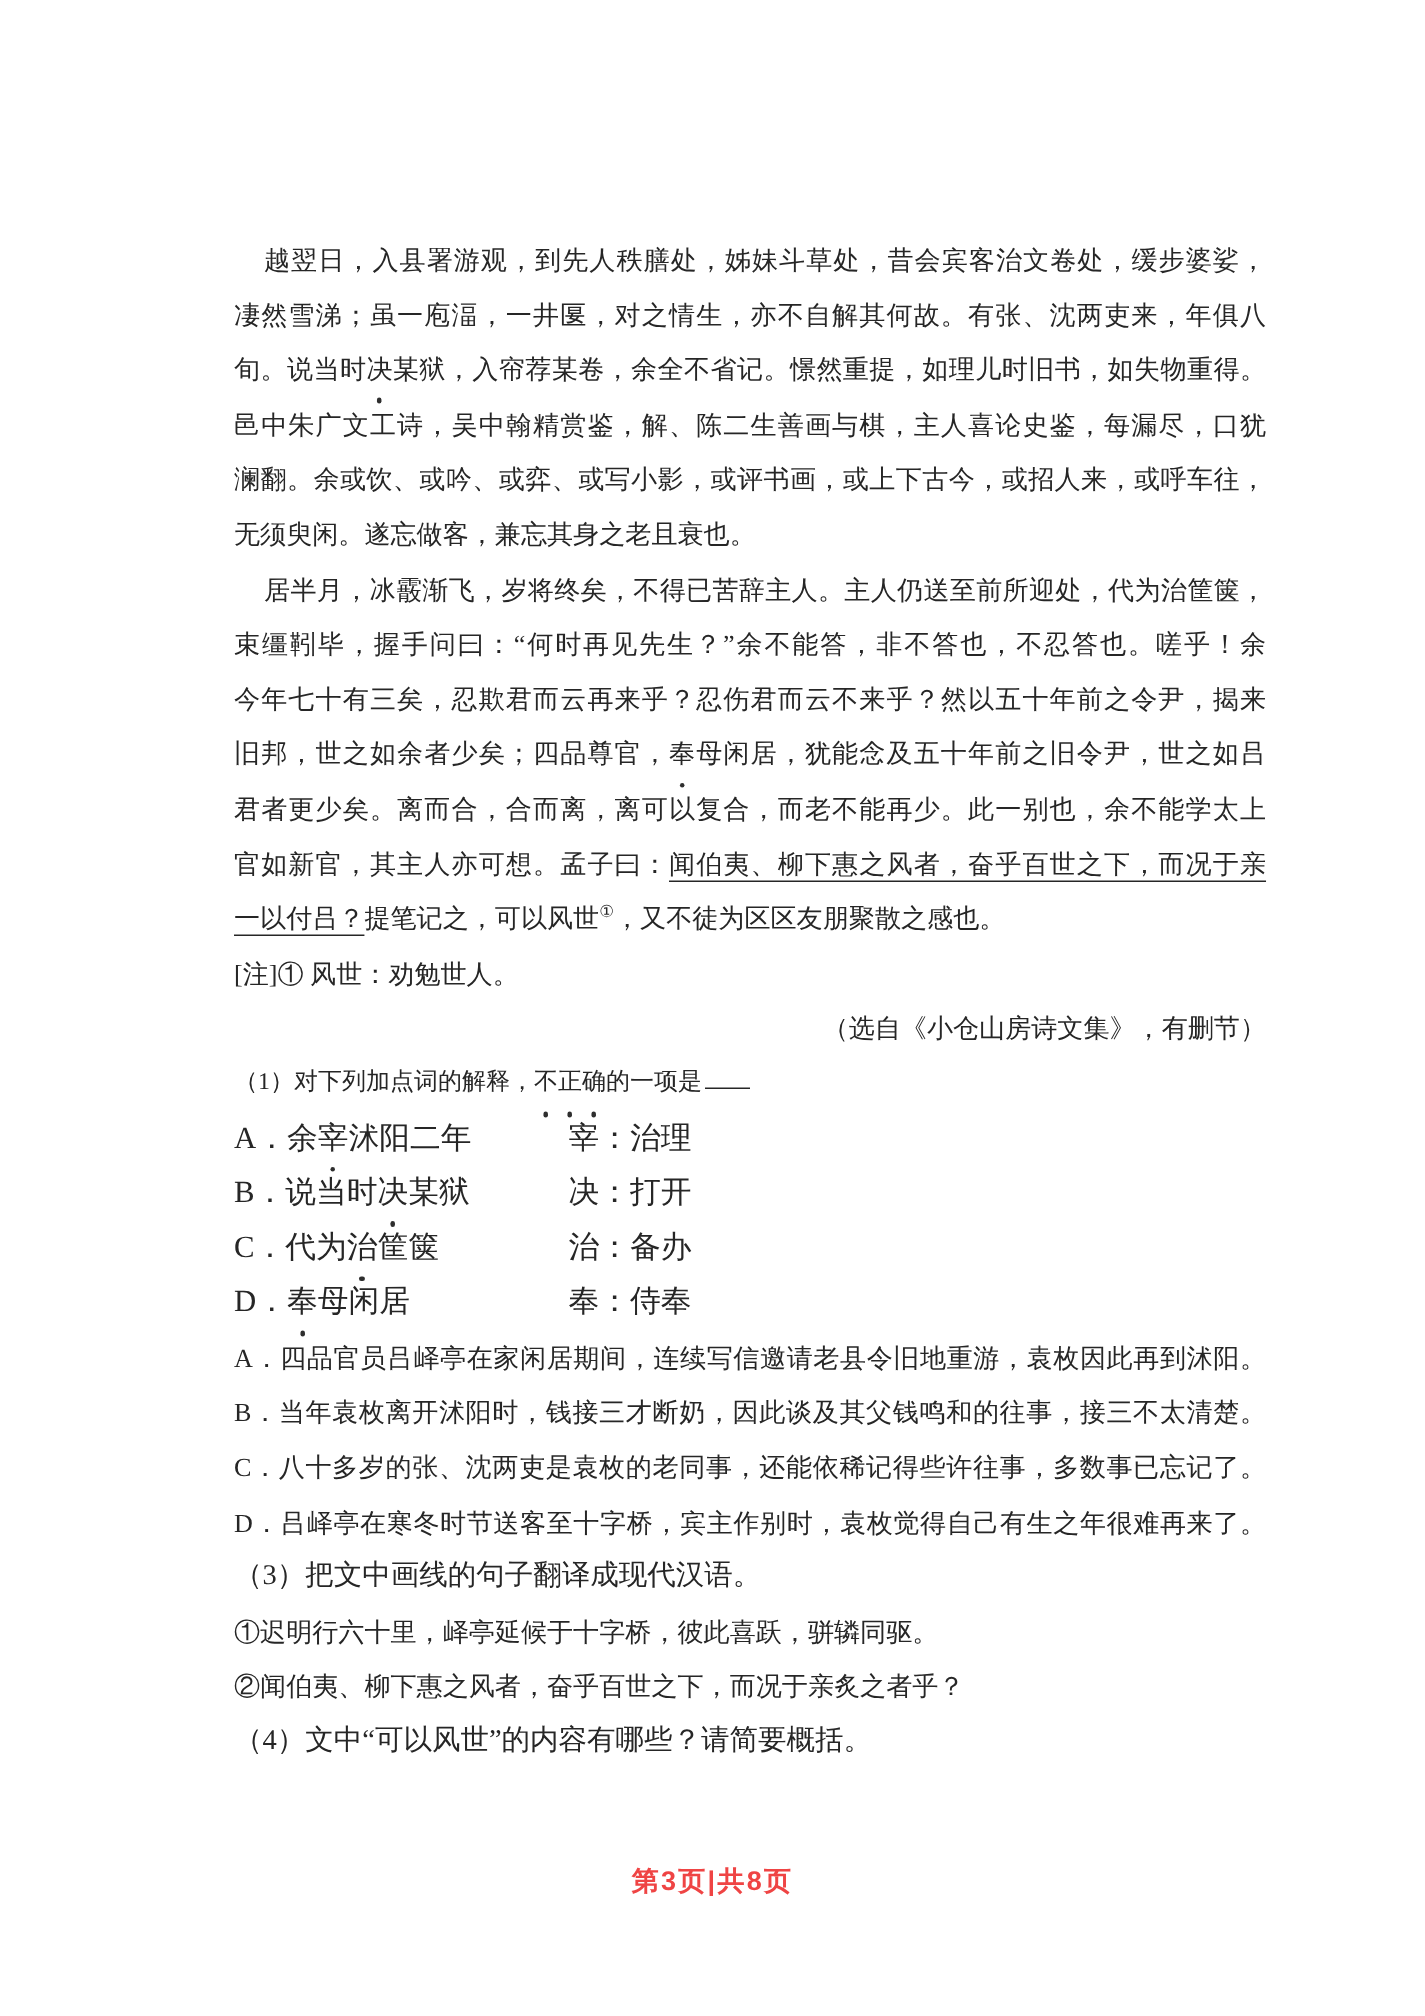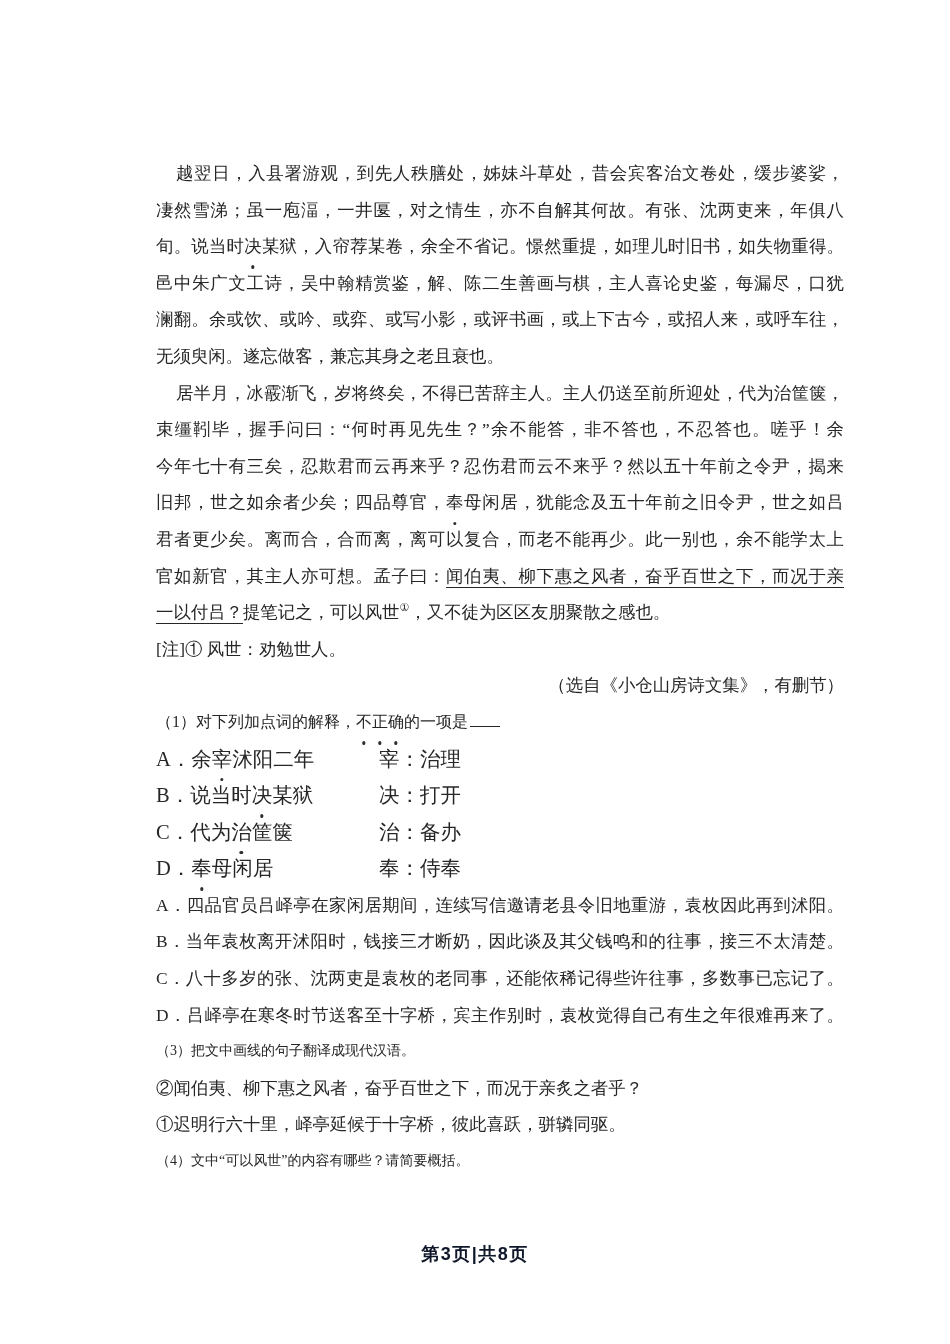--- a/index.html
+++ b/index.html
@@ -22,29 +22,29 @@
     bottom:-4px;width:3.4px;height:3.4px;border-radius:50%;background:#2e2e2e;
   }
   
   .ul{text-decoration:underline;text-underline-offset:5px;text-decoration-thickness:1.2px;}
   sup.ref{font-size:11px;vertical-align:super;line-height:0;}
   .blank{
     display:inline-block;width:30px;border-bottom:1.8px solid #262626;
     height:2px;margin-left:2px;
   }
   .attribution{text-align:right;}
-  .qblock .qheader{font-size:14px;}
+  .qblock .qheader{font-size:19px;}
   .qblock.qb1 .qheader,.qblock.qb2 .qheader{font-size:16px;}
   .optrow{position:relative;font-size:20.5px;}
   .optrow .gloss{position:absolute;left:223px;top:0;}
   .q2opt{font-size:17.4px;}
   .footer{
     position:absolute;left:0;top:1236px;width:950px;text-align:center;
     font-family:"Liberation Sans","DejaVu Sans",sans-serif;
-    font-size:18px;font-weight:700;letter-spacing:1.5px;color:#0f172a;
+    font-size:18px;font-weight:700;letter-spacing:1.5px;color:#ef4444;
     line-height:36px;
   }
 </style>
 </head>
 <body>
 
 <main class="doc">
   <section id="passage">
       <div class="para">
         <div class="line fill indent">越翌日，入县署游观，到先人秩膳处，姊妹斗草处，昔会宾客治文卷处，缓步婆娑，</div>
@@ -75,22 +75,22 @@
         <div class="line optrow"><span class="letter">D．</span><span class="phrase"><span class="dc">奉</span>母闲居</span><span class="gloss">奉：侍奉</span></div>
       </div>
       <div class="qblock qb2">
         <div class="line fill q2opt">A．四品官员吕峄亭在家闲居期间，连续写信邀请老县令旧地重游，袁枚因此再到沭阳。</div>
         <div class="line fill q2opt">B．当年袁枚离开沭阳时，钱接三才断奶，因此谈及其父钱鸣和的往事，接三不太清楚。</div>
         <div class="line fill q2opt">C．八十多岁的张、沈两吏是袁枚的老同事，还能依稀记得些许往事，多数事已忘记了。</div>
         <div class="line fill q2opt">D．吕峄亭在寒冬时节送客至十字桥，宾主作别时，袁枚觉得自己有生之年很难再来了。</div>
       </div>
       <div class="qblock qb3">
         <div class="line qheader">（3）把文中画线的句子翻译成现代汉语。</div>
+        <div class="line qitem">①迟明行六十里，峄亭延候于十字桥，彼此喜跃，骈辚同驱。</div>
         <div class="line qitem">②闻伯夷、柳下惠之风者，奋乎百世之下，而况于亲炙之者乎？</div>
-        <div class="line qitem">①迟明行六十里，峄亭延候于十字桥，彼此喜跃，骈辚同驱。</div>
       </div>
       <div class="qblock qb4">
         <div class="line qheader">（4）文中“可以风世”的内容有哪些？请简要概括。</div>
       </div>
     </section>
 </main>
 
 <footer class="footer">
   <span>第3页|共8页</span>
 </footer>

